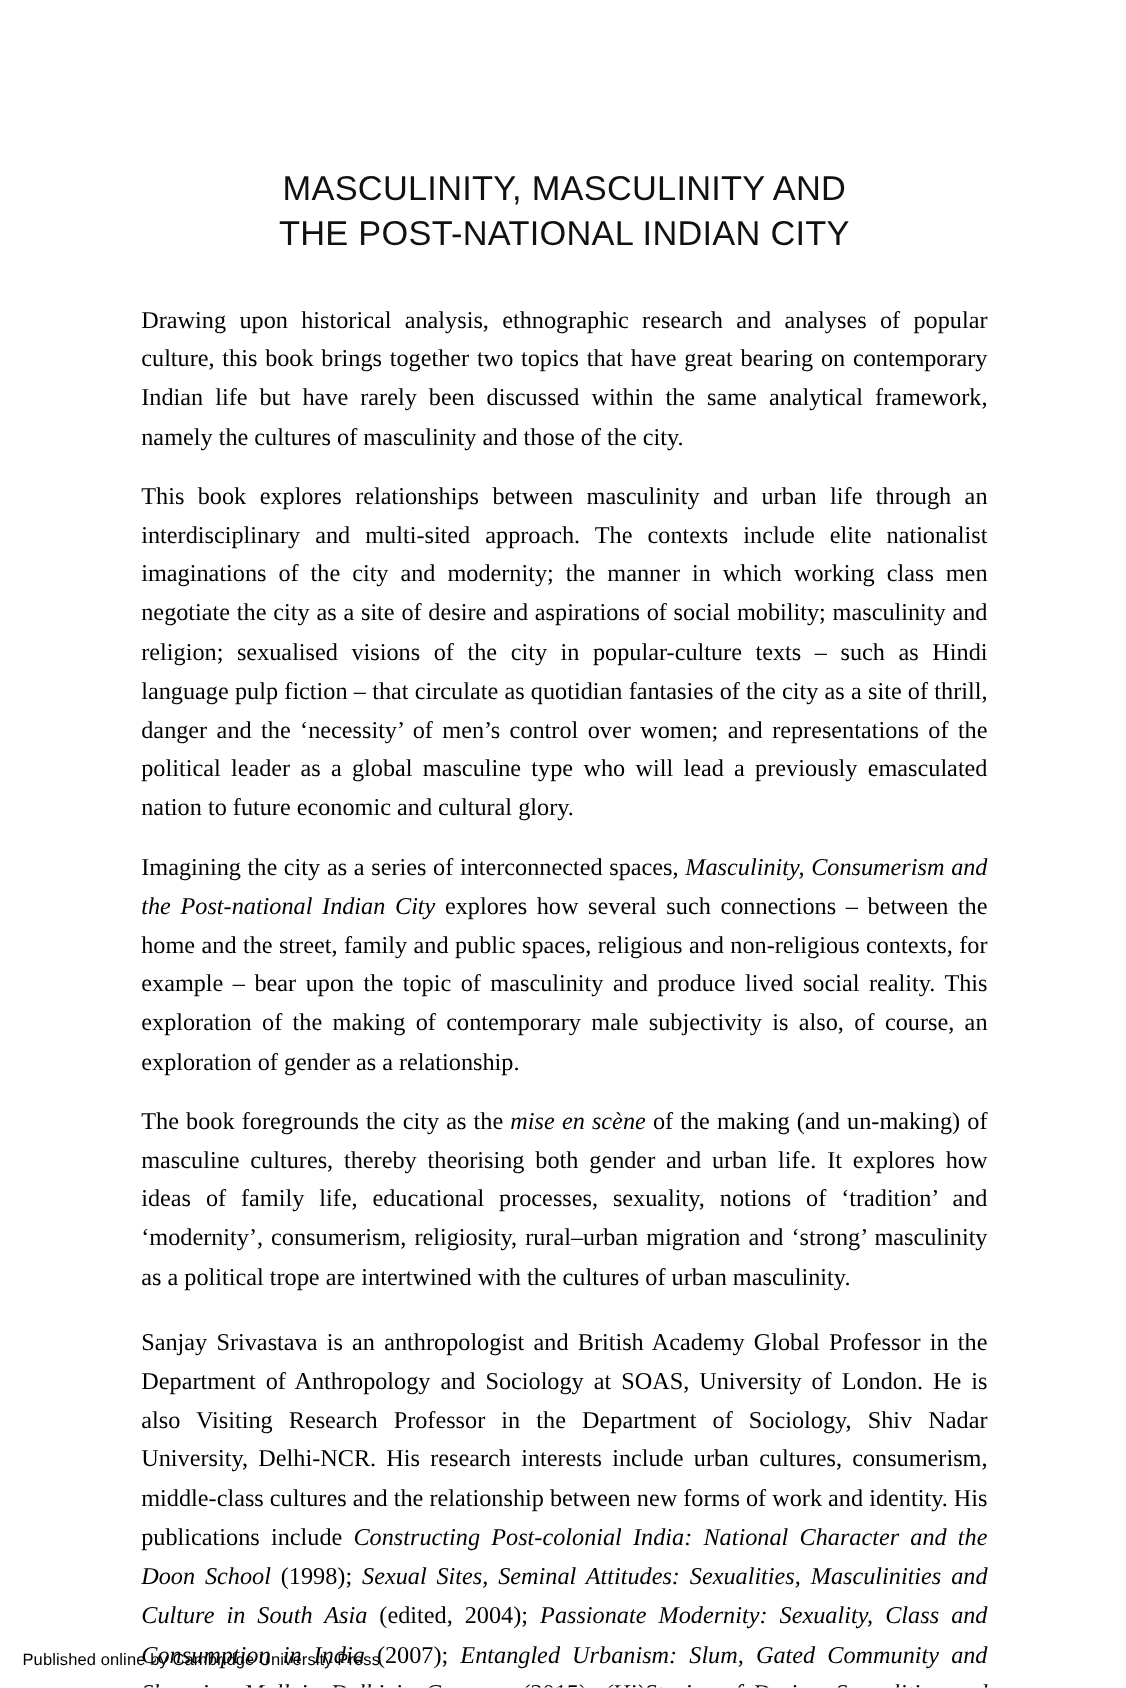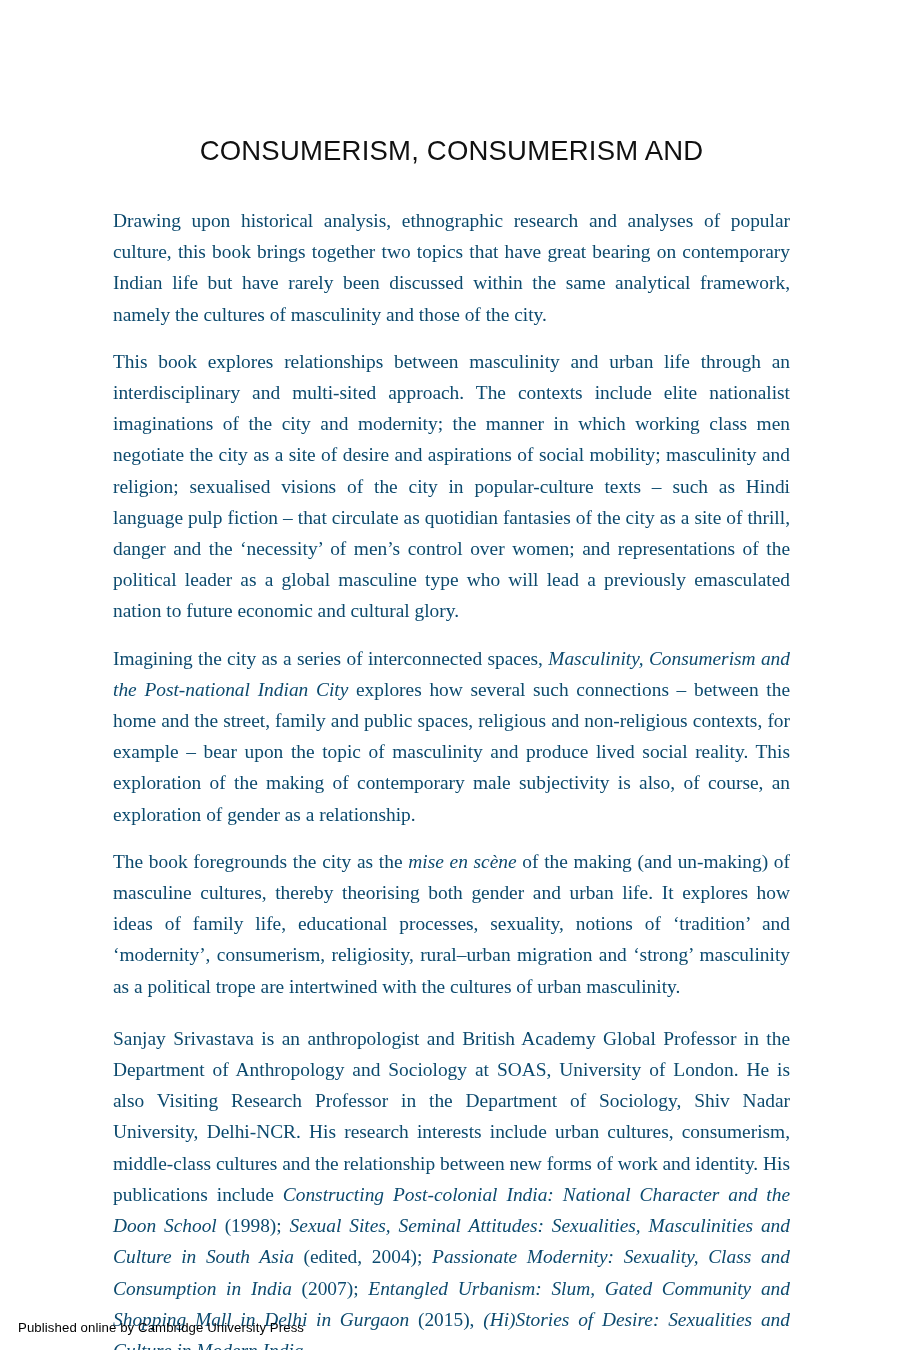--- a/index.html
+++ b/index.html
@@ -48,21 +48,21 @@
   .body-block {
     padding-top: 36px;
   }
 
   p.para {
     margin: 0 0 16px 0;
     font-size: 19.4px;
     line-height: 31.2px;
     text-align: justify;
     text-justify: inter-word;
-    color: #0c4a6e;
+    color: #000000;
     hyphens: none;
   }
   p.para:last-child { margin-bottom: 0; }
 
   p.bio {
     margin-top: 21px;
   }
 
   em { font-style: italic; }
   strong { font-weight: 400; }
@@ -79,21 +79,22 @@
   }
 </style>
 </head>
 <body>
 
 <div class="page">
 
   <div class="content">
 
     <h1 class="doc-title">
-      <span class="ln">CONSUMERISM, CONSUMERISM AND</span>
+      <span class="ln">MASCULINITY, MASCULINITY AND</span>
+      <span class="ln">THE POST-NATIONAL INDIAN CITY</span>
     </h1>
 
     <div class="body-block">
 
       <p class="para">Drawing upon historical analysis, ethnographic research and analyses of popular culture, this book brings together two topics that have great bearing on contemporary Indian life but have rarely been discussed within the same analytical framework, namely the cultures of masculinity and those of the city.</p>
 
       <p class="para">This book explores relationships between masculinity and urban life through an interdisciplinary and multi-sited approach. The contexts include elite nationalist imaginations of the city and modernity; the manner in which working class men negotiate the city as a site of desire and aspirations of social mobility; masculinity and religion; sexualised visions of the city in popular-culture texts – such as Hindi language pulp fiction – that circulate as quotidian fantasies of the city as a site of thrill, danger and the ‘necessity’ of men’s control over women; and representations of the political leader as a global masculine type who will lead a previously emasculated nation to future economic and cultural glory.</p>
 
       <p class="para"><span>Imagining the city as a series of interconnected spaces, </span><em>Masculinity, Consumerism and the Post-national Indian City</em><span> explores how several such connections – between the home and the street, family and public spaces, religious and non-religious contexts, for example – bear upon the topic of masculinity and produce lived social reality. This exploration of the making of contemporary male subjectivity is also, of course, an exploration of gender as a relationship.</span></p>
 

